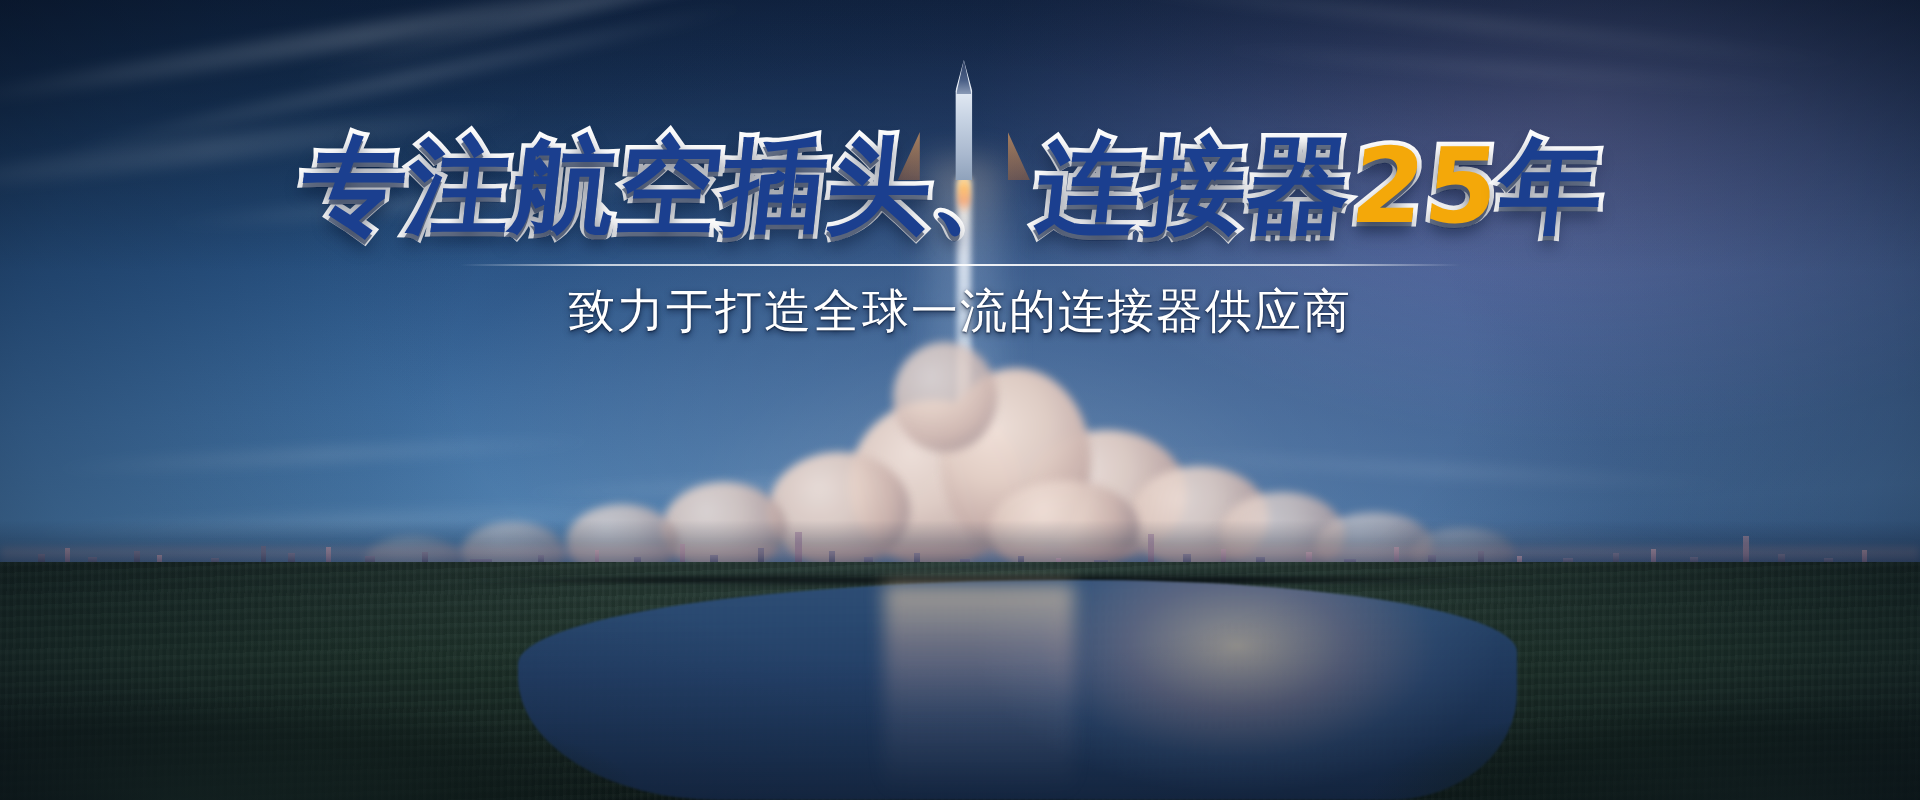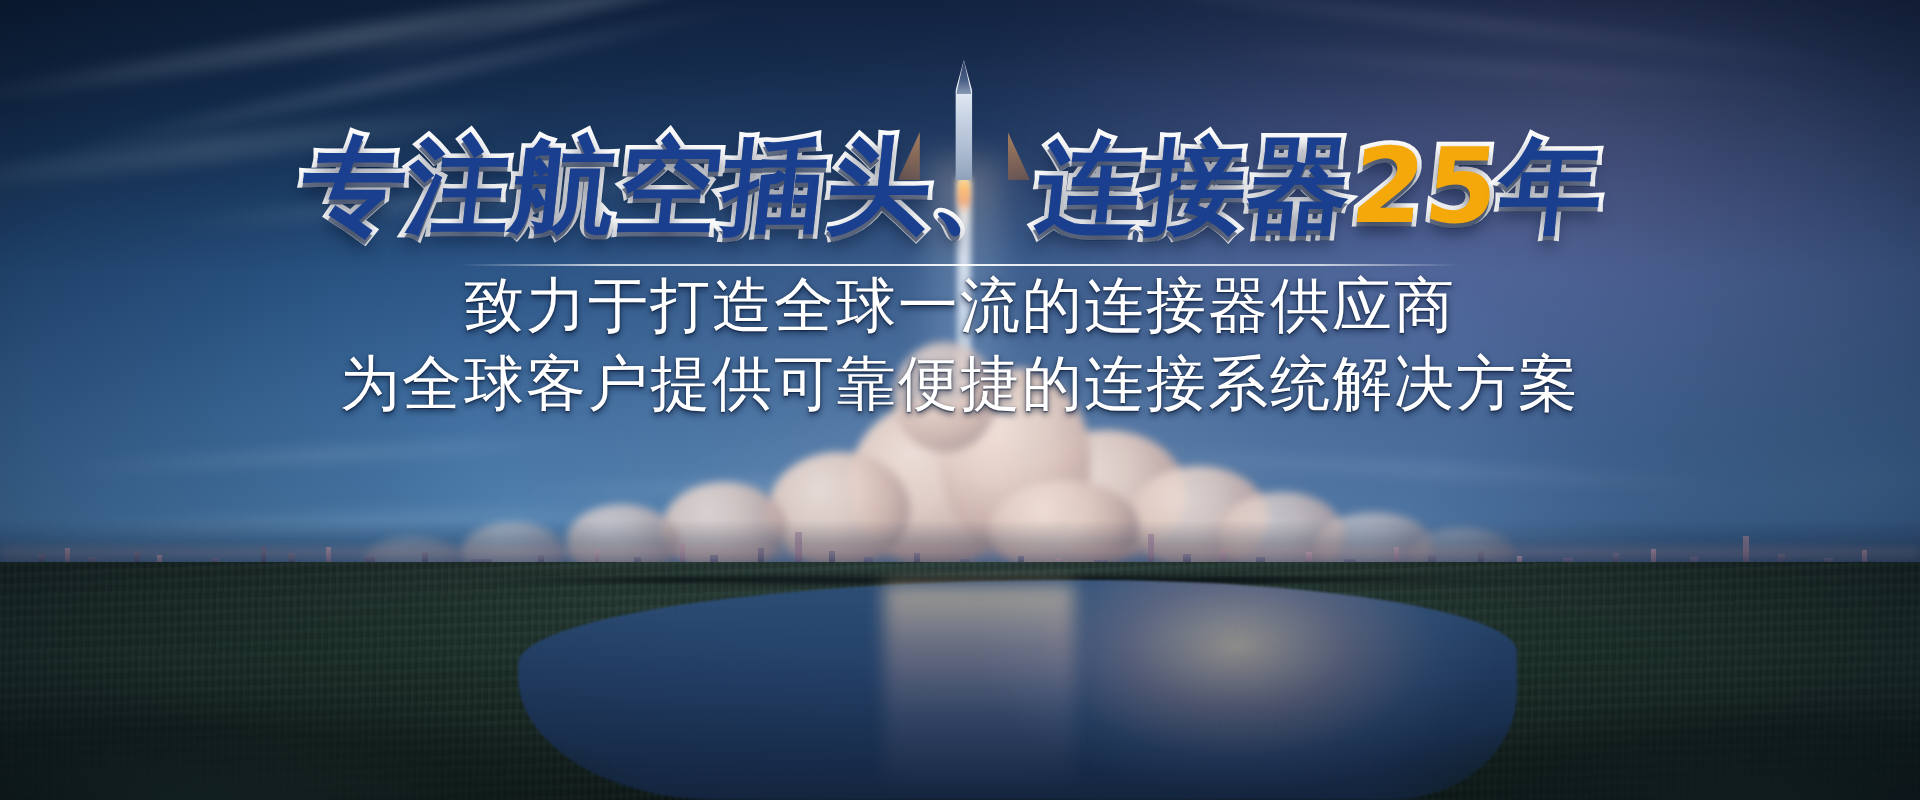--- a/index.html
+++ b/index.html
@@ -361,23 +361,23 @@
     margin: 24px auto 0;
     background: linear-gradient(90deg,
       rgba(255,255,255,0.0) 0%,
       rgba(255,255,255,0.72) 14%,
       rgba(255,255,255,0.92) 50%,
       rgba(255,255,255,0.72) 86%,
       rgba(255,255,255,0.0) 100%);
   }
 
   .sub {
-    margin: 0;
+    margin: 14px;
     color: #ffffff;
-    font-size: 60px;
+    font-size: 47px;
     line-height: 1.30;
     letter-spacing: 2px;
     font-family: "DejaVu Sans", "Liberation Sans", sans-serif;
     text-shadow:
       0 3px 6px rgba(8,24,52,0.72),
       0 1px 2px rgba(8,24,52,0.85);
     white-space: nowrap;
   }
   .sub-line { display: block; }
 </style>
@@ -487,17 +487,16 @@
   <div class="vignette"></div>
 
   <div class="content">
 
     <h1 class="headline"><span class="seg seg-blue">专注航空插头、连接器</span><span class="seg seg-gold">25</span><span class="seg seg-blue">年</span></h1>
 
     <div class="divider"></div>
 
     <p class="sub">
       <span class="sub-line">致力于打造全球一流的连接器供应商</span>
-      <span class="sub-line">为全球客户提供可靠便捷的连接系统解决方案</span>
     </p>
 
   </div>
 </div>
 
 </body></html>

